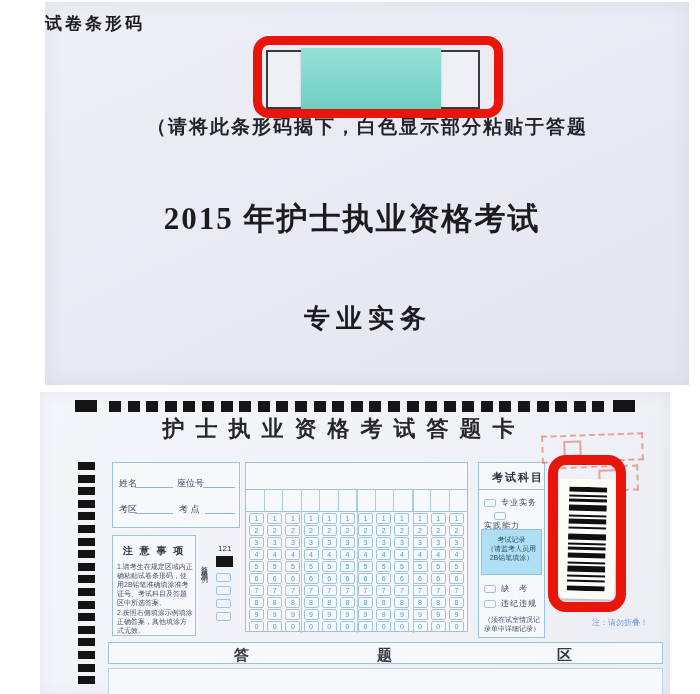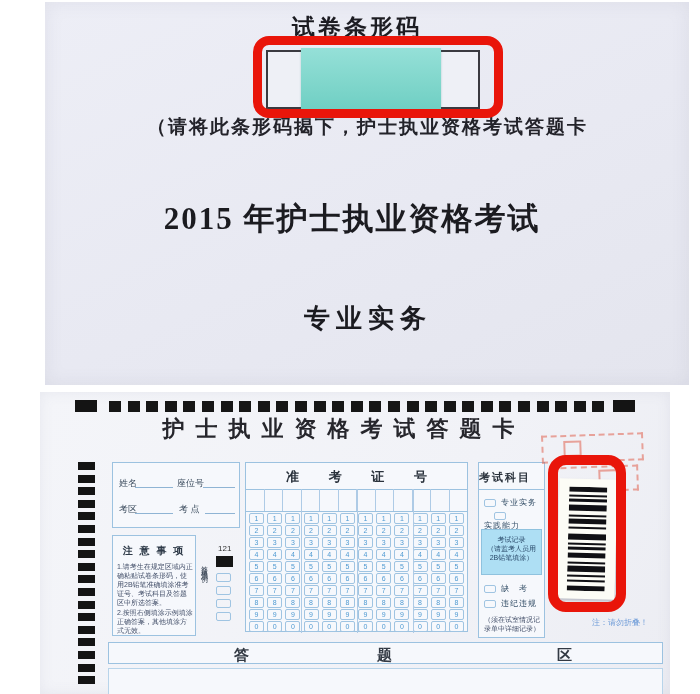--- a/index.html
+++ b/index.html
@@ -3,22 +3,22 @@
 <meta charset="utf-8">
 <style>
   html,body{margin:0;padding:0;background:#fff;}
   #stage{position:relative;width:700px;height:694px;background:#fff;overflow:hidden;
          font-family:"Liberation Sans",sans-serif;}
 
   
   .photo-top{position:absolute;left:45px;top:2px;width:644px;height:383px;
     background:linear-gradient(155deg,#edeef6 0%,#e8e9f2 55%,#e4e5ee 100%);
     box-shadow:inset 0 0 18px rgba(120,120,150,.12);}
-  .cover-label{position:absolute;left:0;top:10px;width:624px;text-align:center;
-    font-family:"Liberation Serif",serif;font-weight:bold;font-size:23px;color:#1c1c22;
+  .cover-label{position:absolute;left:0;top:10px;width:624px;
+    font-family:"Liberation Serif",serif;font-weight:bold;font-size:17px;color:#1c1c22;
     letter-spacing:3px;}
   .red-frame-top{position:absolute;left:208px;top:34px;width:250px;height:82px;
     border:9px solid #e9150a;border-radius:16px;box-sizing:border-box;z-index:3;}
   .barcode-box-top{position:absolute;left:221px;top:48px;width:210px;height:55px;
     border:2px solid #3a3a40;background:#eef0f6;z-index:1;}
   .teal-sticker{position:absolute;left:256px;top:46px;width:140px;height:61px;z-index:2;
     background:linear-gradient(180deg,#95e0d8 0%,#7fd6cb 60%,#6fcfc4 100%);
     box-shadow:0 1px 2px rgba(60,140,130,.35);}
   .cover-instr{position:absolute;left:102px;width:500px;
     font-family:"Liberation Serif",serif;font-weight:bold;font-size:19px;color:#23232a;
@@ -90,21 +90,21 @@
   .writein-cell{flex:1;border-right:1px solid #aecbe6;box-sizing:border-box;}
   .writein-cell:last-child{border-right:none;}
   .bubble-rows{position:absolute;left:0;top:50px;width:100%;}
   .bubble-row{display:flex;justify-content:space-between;padding:0 3px;height:11px;margin-bottom:1px;}
   .bubble{width:13px;height:9px;border:1px solid #9fc4e2;border-radius:2px;box-sizing:content-box;
     color:#4f9ad2;font-size:7px;line-height:9px;text-align:center;flex:none;}
   .gline{position:absolute;top:26px;width:1px;height:144px;background:#aecbe6;}
 
   
   .subj-box{position:absolute;left:438px;top:70px;width:67px;height:176px;background:#f6f8fc;}
-  .subj-header{position:absolute;left:0;top:7px;width:100%;text-align:left;font-weight:bold;
+  .subj-header{position:absolute;left:0;top:7px;width:100%;text-align:right;font-weight:bold;
     font-size:11px;color:#2a323c;letter-spacing:2px;}
   .opt-row{position:absolute;left:5px;display:flex;align-items:center;}
   .chk{width:12px;height:8px;border:1px solid #9fc4e2;border-radius:2px;margin-right:5px;
     box-sizing:border-box;flex:none;}
   .opt-label{font-size:8px;color:#39536b;letter-spacing:1px;}
   .record-box{position:absolute;left:2px;top:66px;width:61px;height:46px;background:#aedff4;
     border:1px solid #8fc2de;box-sizing:border-box;text-align:center;color:#2a4a6a;
     font-size:7px;line-height:9px;padding-top:5px;}
   .subj-note{position:absolute;left:1px;top:152px;width:64px;text-align:center;font-size:7px;
     line-height:9px;color:#44506a;}
@@ -129,21 +129,21 @@
 
 <div id="stage">
 
   <div class="photo-top">
     <div class="cover-label">试卷条形码</div>
 
     <div class="barcode-box-top"></div>
     <div class="teal-sticker"></div>
     <div class="red-frame-top"></div>
 
-    <div class="cover-instr instr1">（请将此条形码揭下，护士执业资格考试答题卡</div>
+    <div class="cover-instr instr1">（请将此条形码揭下，白色显示部分粘贴于答题</div>
 
     <div class="cover-title">2015 年护士执业资格考试</div>
     <div class="cover-subject">专业实务</div>
   </div>
 
   <div class="photo-bottom">
 
     <div class="top-marks">
       <div class="bigmark left"></div>
       <div class="dashes">
@@ -231,21 +231,20 @@
     <div class="ex-square"></div>
     <div class="ex-vertical">答题填涂示例</div>
     <div class="ex-brackets">
         <span class="ex-bracket"></span>
         <span class="ex-bracket"></span>
         <span class="ex-bracket"></span>
         <span class="ex-bracket"></span>
       </div>
 
     <div class="grid-box bline">
-      <div class="grid-header">准 考 证 号</div>
       <div class="hline" style="top:26px;"></div>
       <div class="writein-row">
           <div class="writein-cell"></div>
           <div class="writein-cell"></div>
           <div class="writein-cell"></div>
           <div class="writein-cell"></div>
           <div class="writein-cell"></div>
           <div class="writein-cell"></div>
           <div class="writein-cell"></div>
           <div class="writein-cell"></div>

